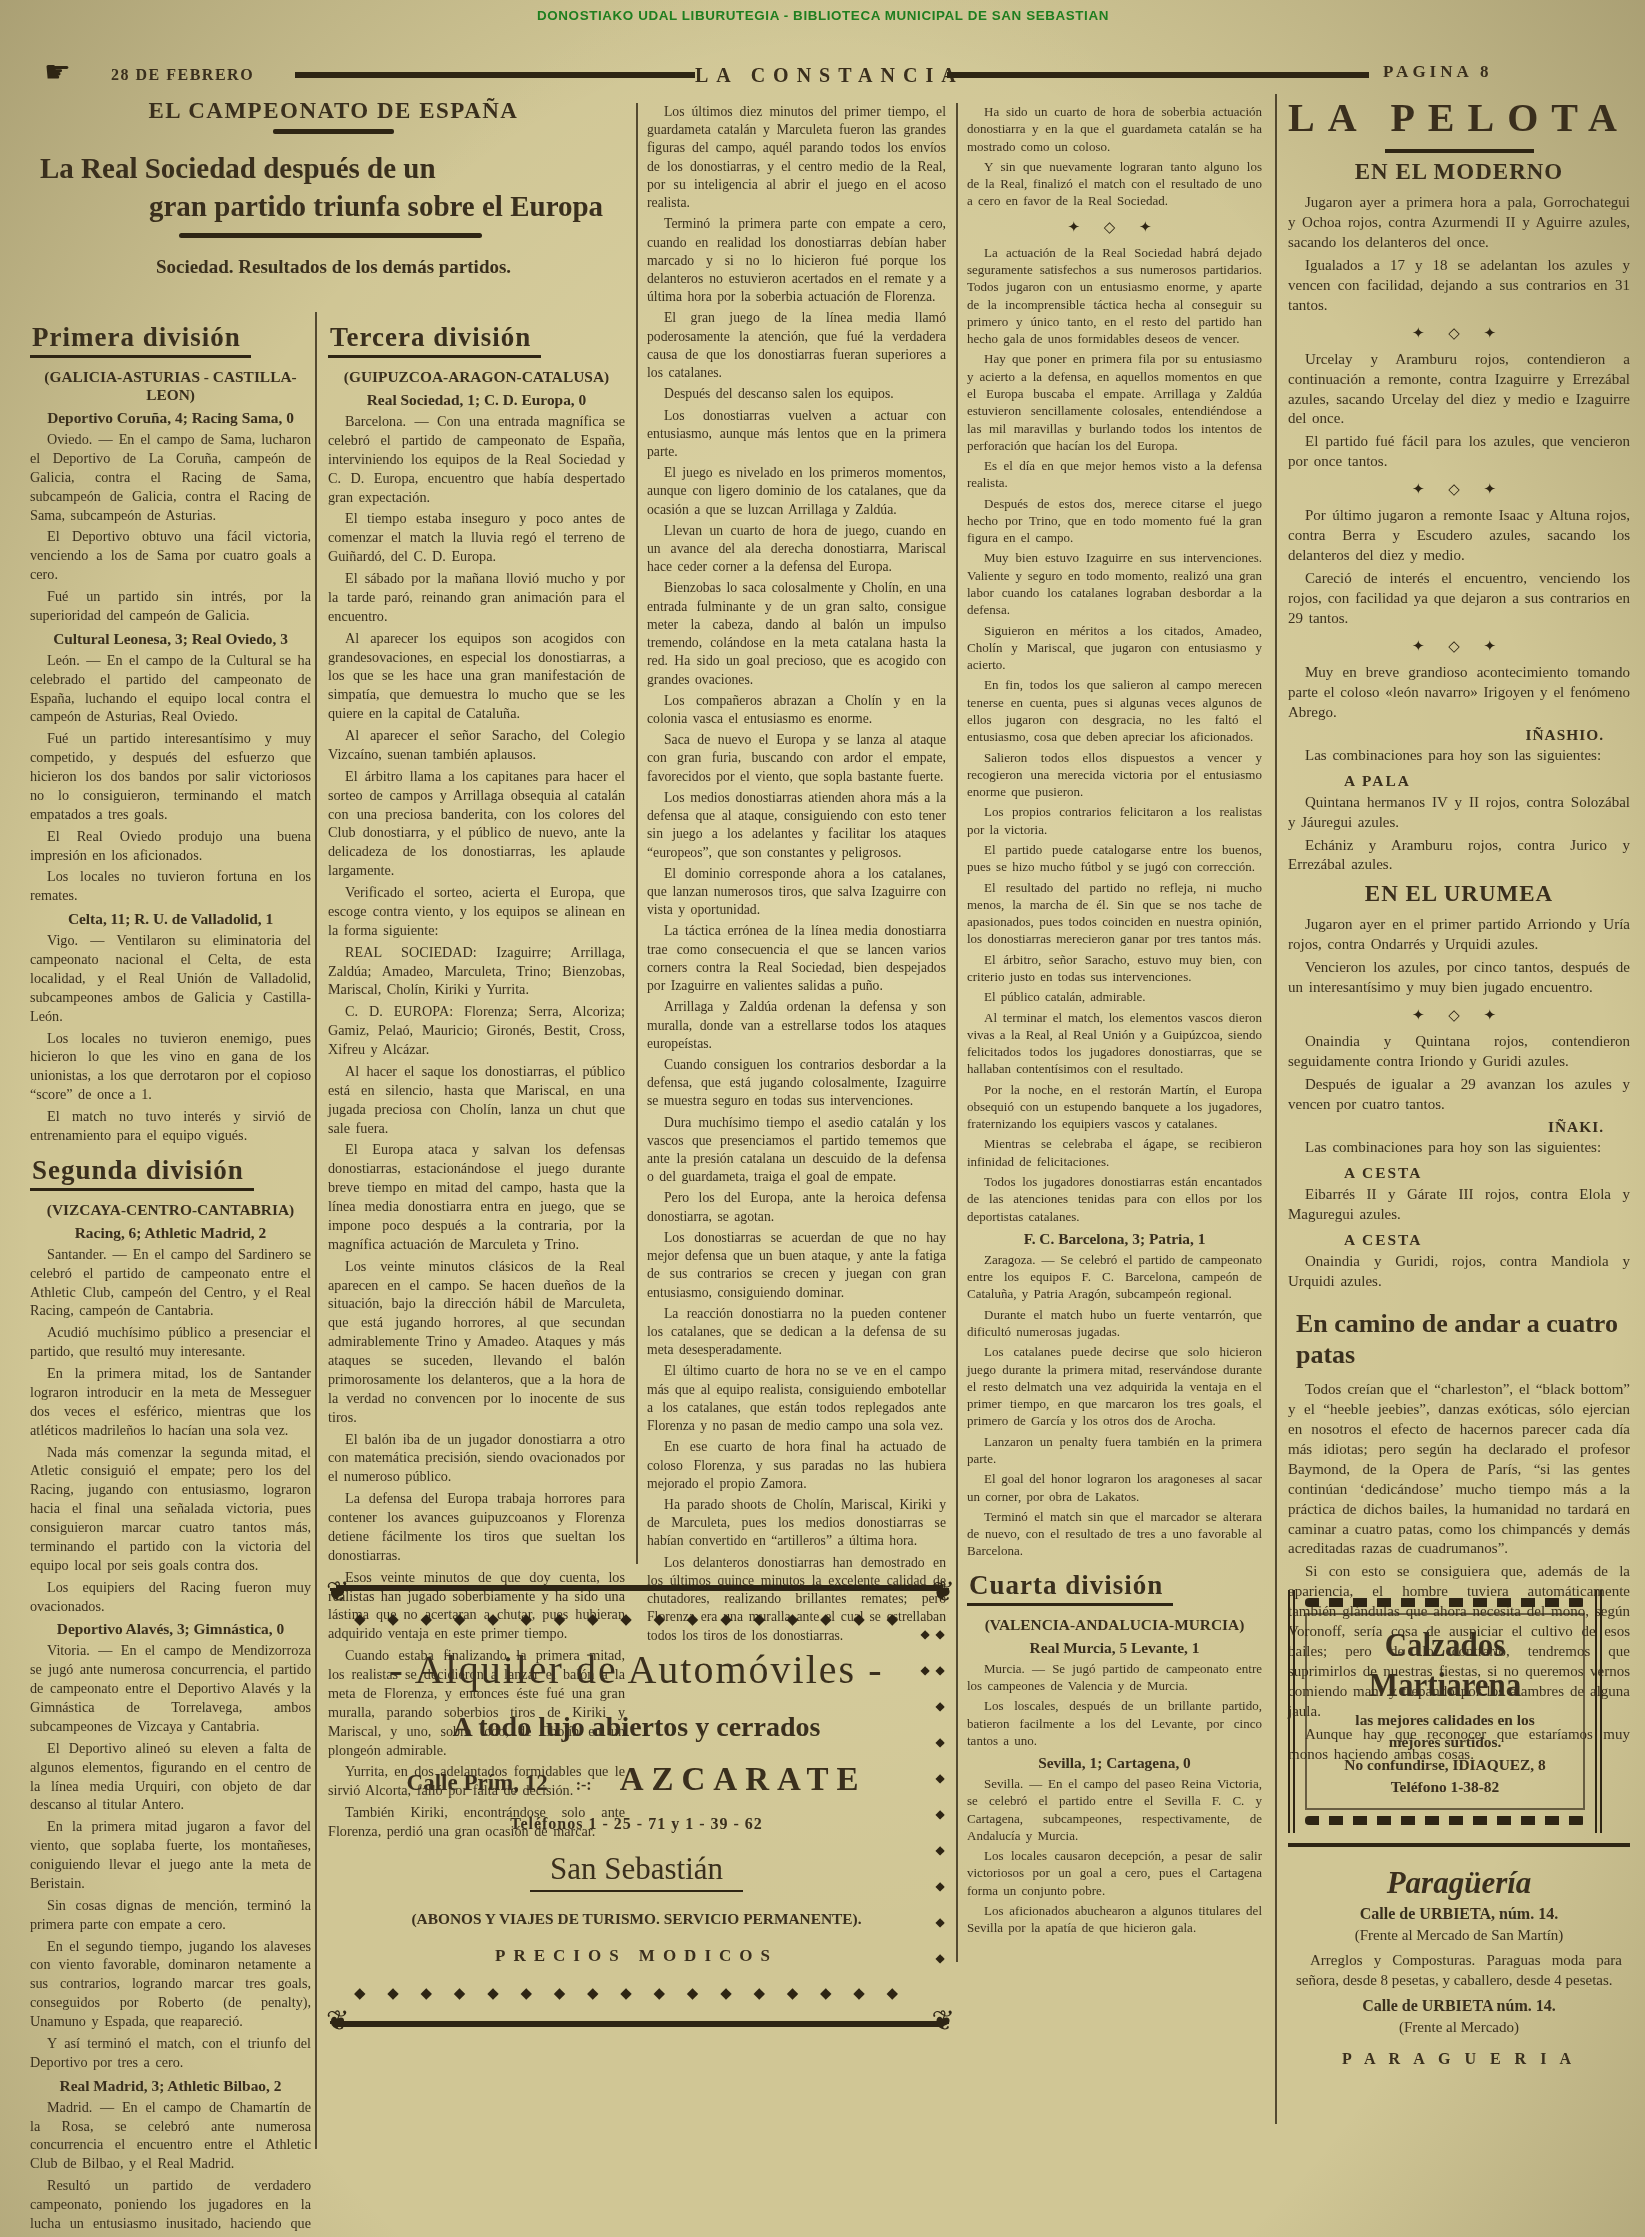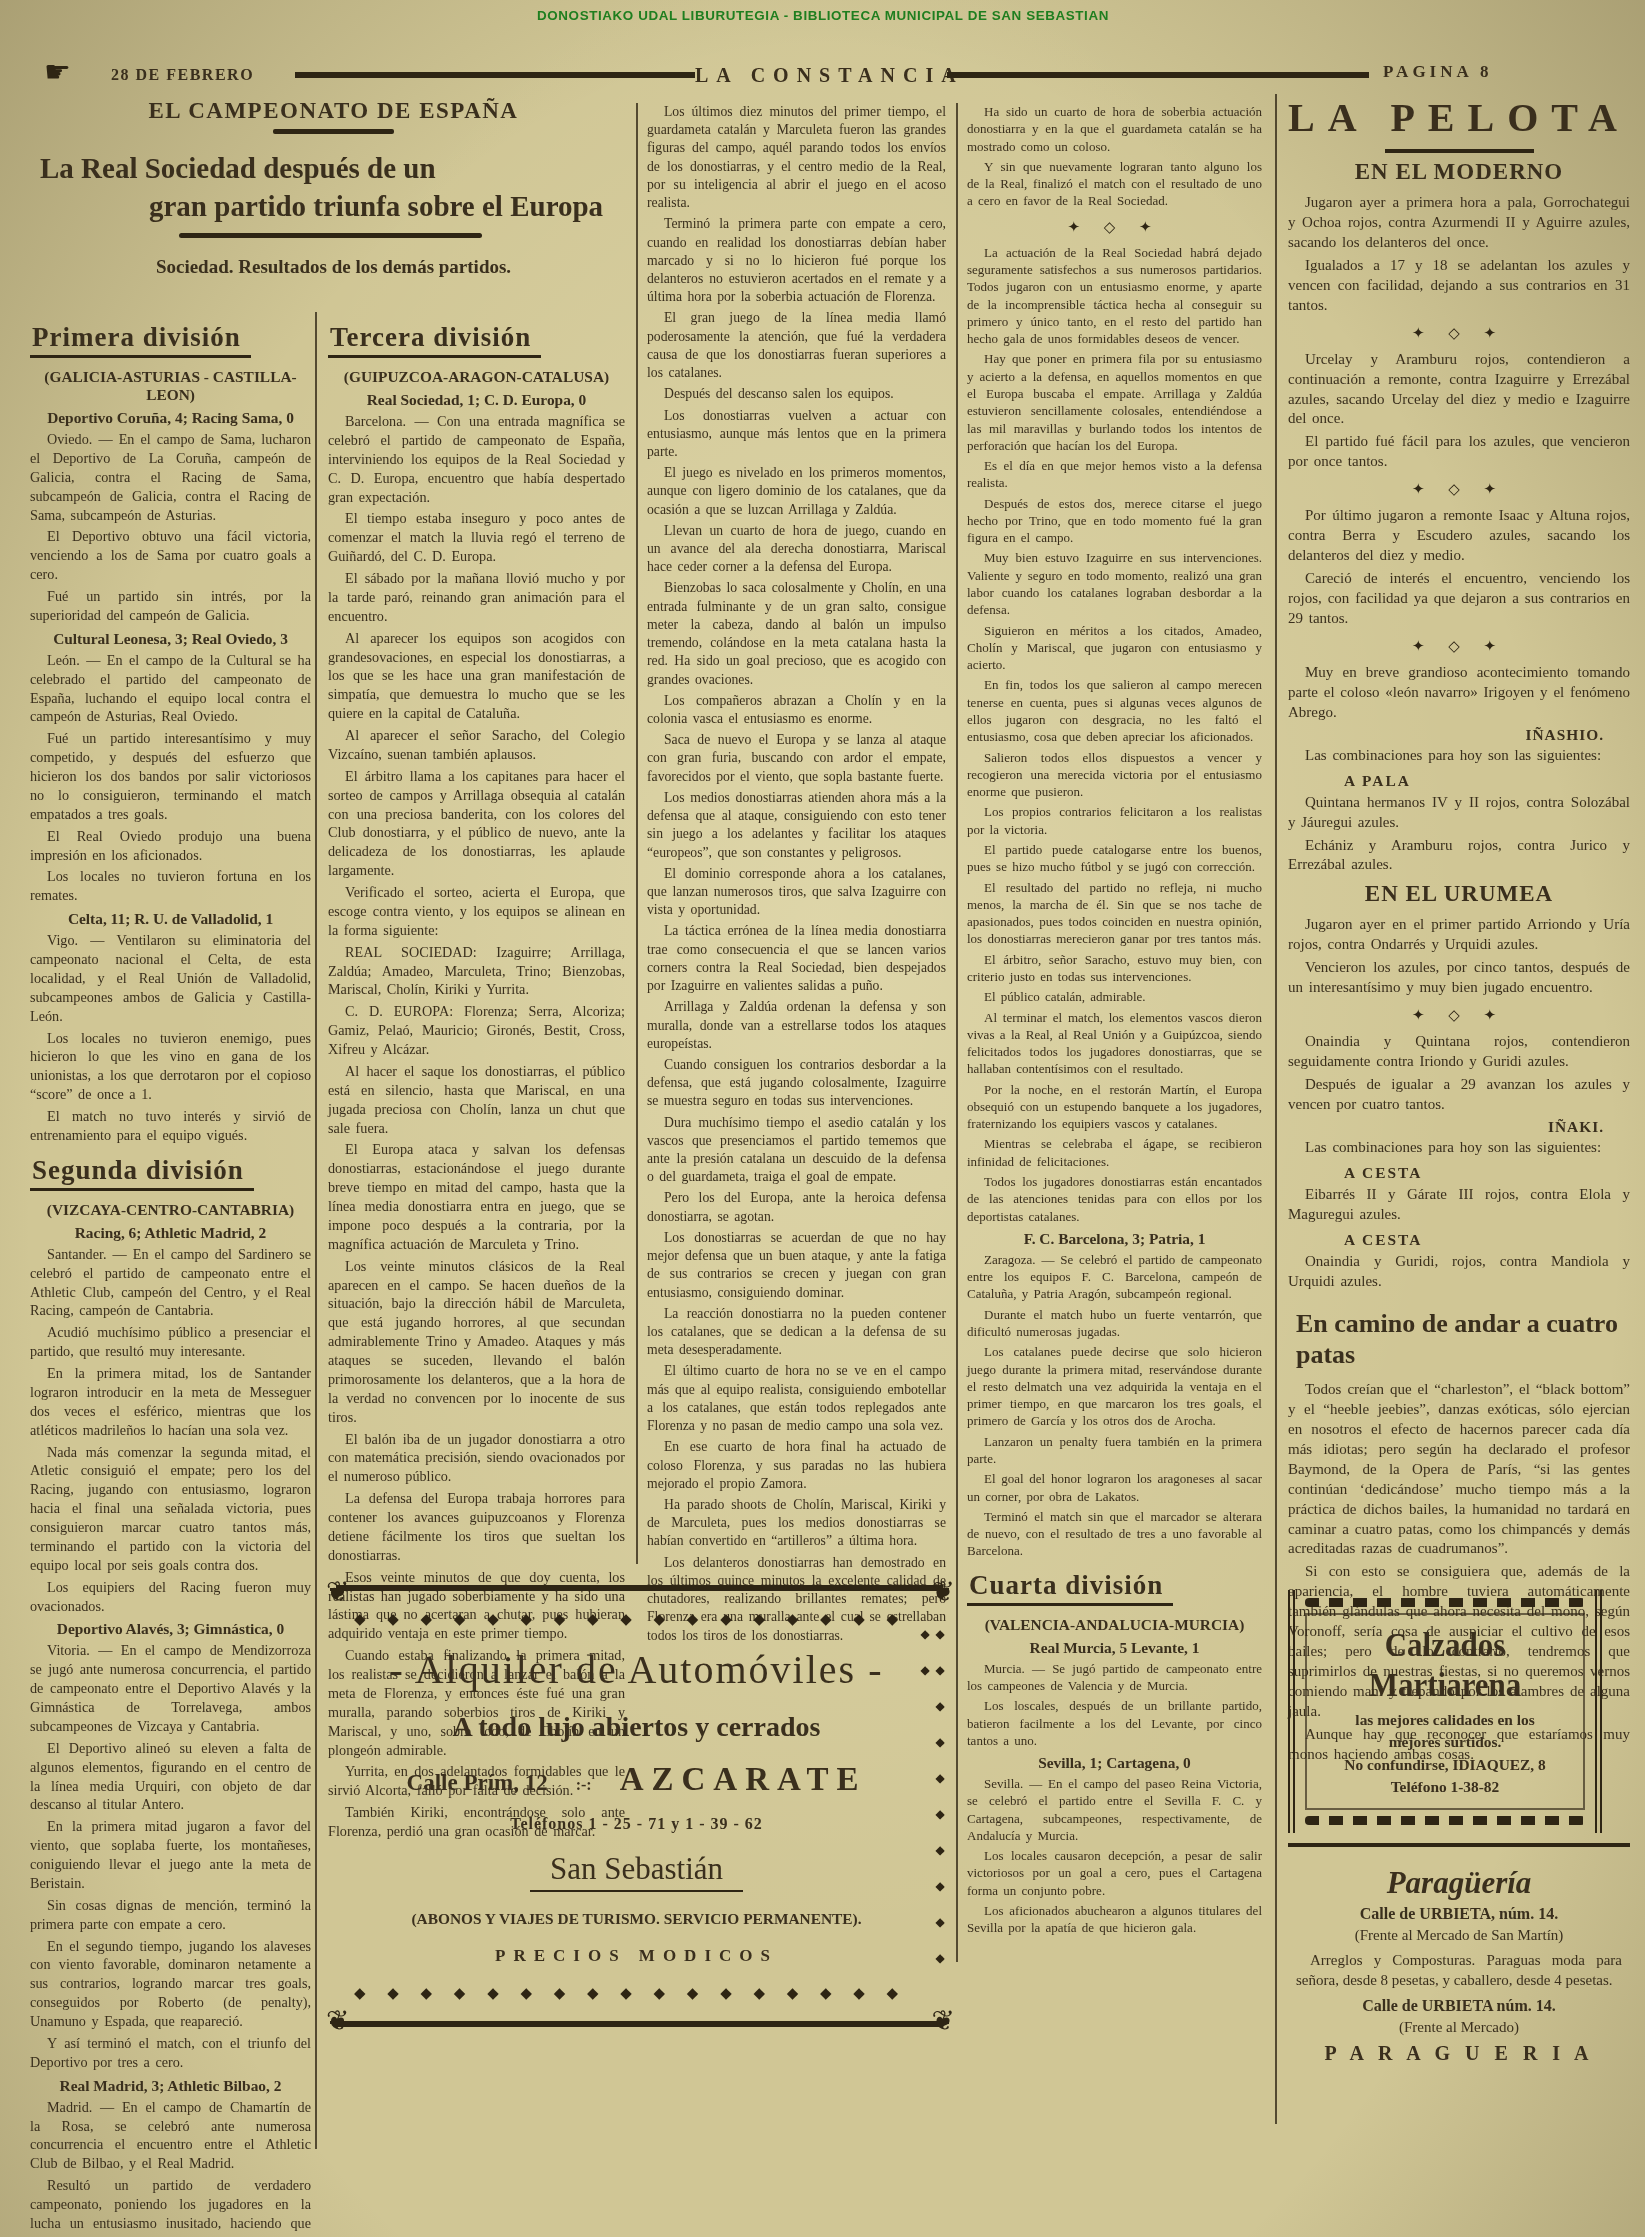--- a/index.html
+++ b/index.html
@@ -90,21 +90,21 @@
   .calz-title{font-size:31px;font-weight:bold;margin:10px 0 8px;transform:scaleY(1.12);}
   .calz-line{font-size:15.4px;font-weight:bold;line-height:1.45;}
   .calz-inner{border:2px solid rgba(46,37,20,.65);padding:4px 6px 10px;margin:6px 0;}
   
   .parag-rule{position:absolute;left:1288px;top:1843px;width:342px;height:4px;background:#2e2514;}
   .ad-parag{position:absolute;left:1288px;top:1865px;width:342px;text-align:center;}
   .parag-title{font-size:31px;font-weight:bold;margin-bottom:0;font-style:italic;}
   .parag-line{font-size:16px;font-weight:bold;margin:4px 0;}
   .parag-line.normal{font-weight:normal;font-size:15px;}
   .parag-body{text-align:justify;font-size:15px;text-indent:14px;margin:6px 8px;line-height:1.35;}
-  .parag-foot{font-size:20px;font-weight:bold;letter-spacing:5px;margin-top:6px;}
+  .parag-foot{font-size:16px;font-weight:bold;letter-spacing:5px;margin-top:14px;}
 </style>
 </head>
 <body>
 
 <div class="vignette"></div>
 
 <div class="stamp">DONOSTIAKO UDAL LIBURUTEGIA - BIBLIOTECA MUNICIPAL DE SAN SEBASTIAN</div>
 
 <div class="hand">☛</div>
 <div class="mast-date">28 DE FEBRERO</div>

